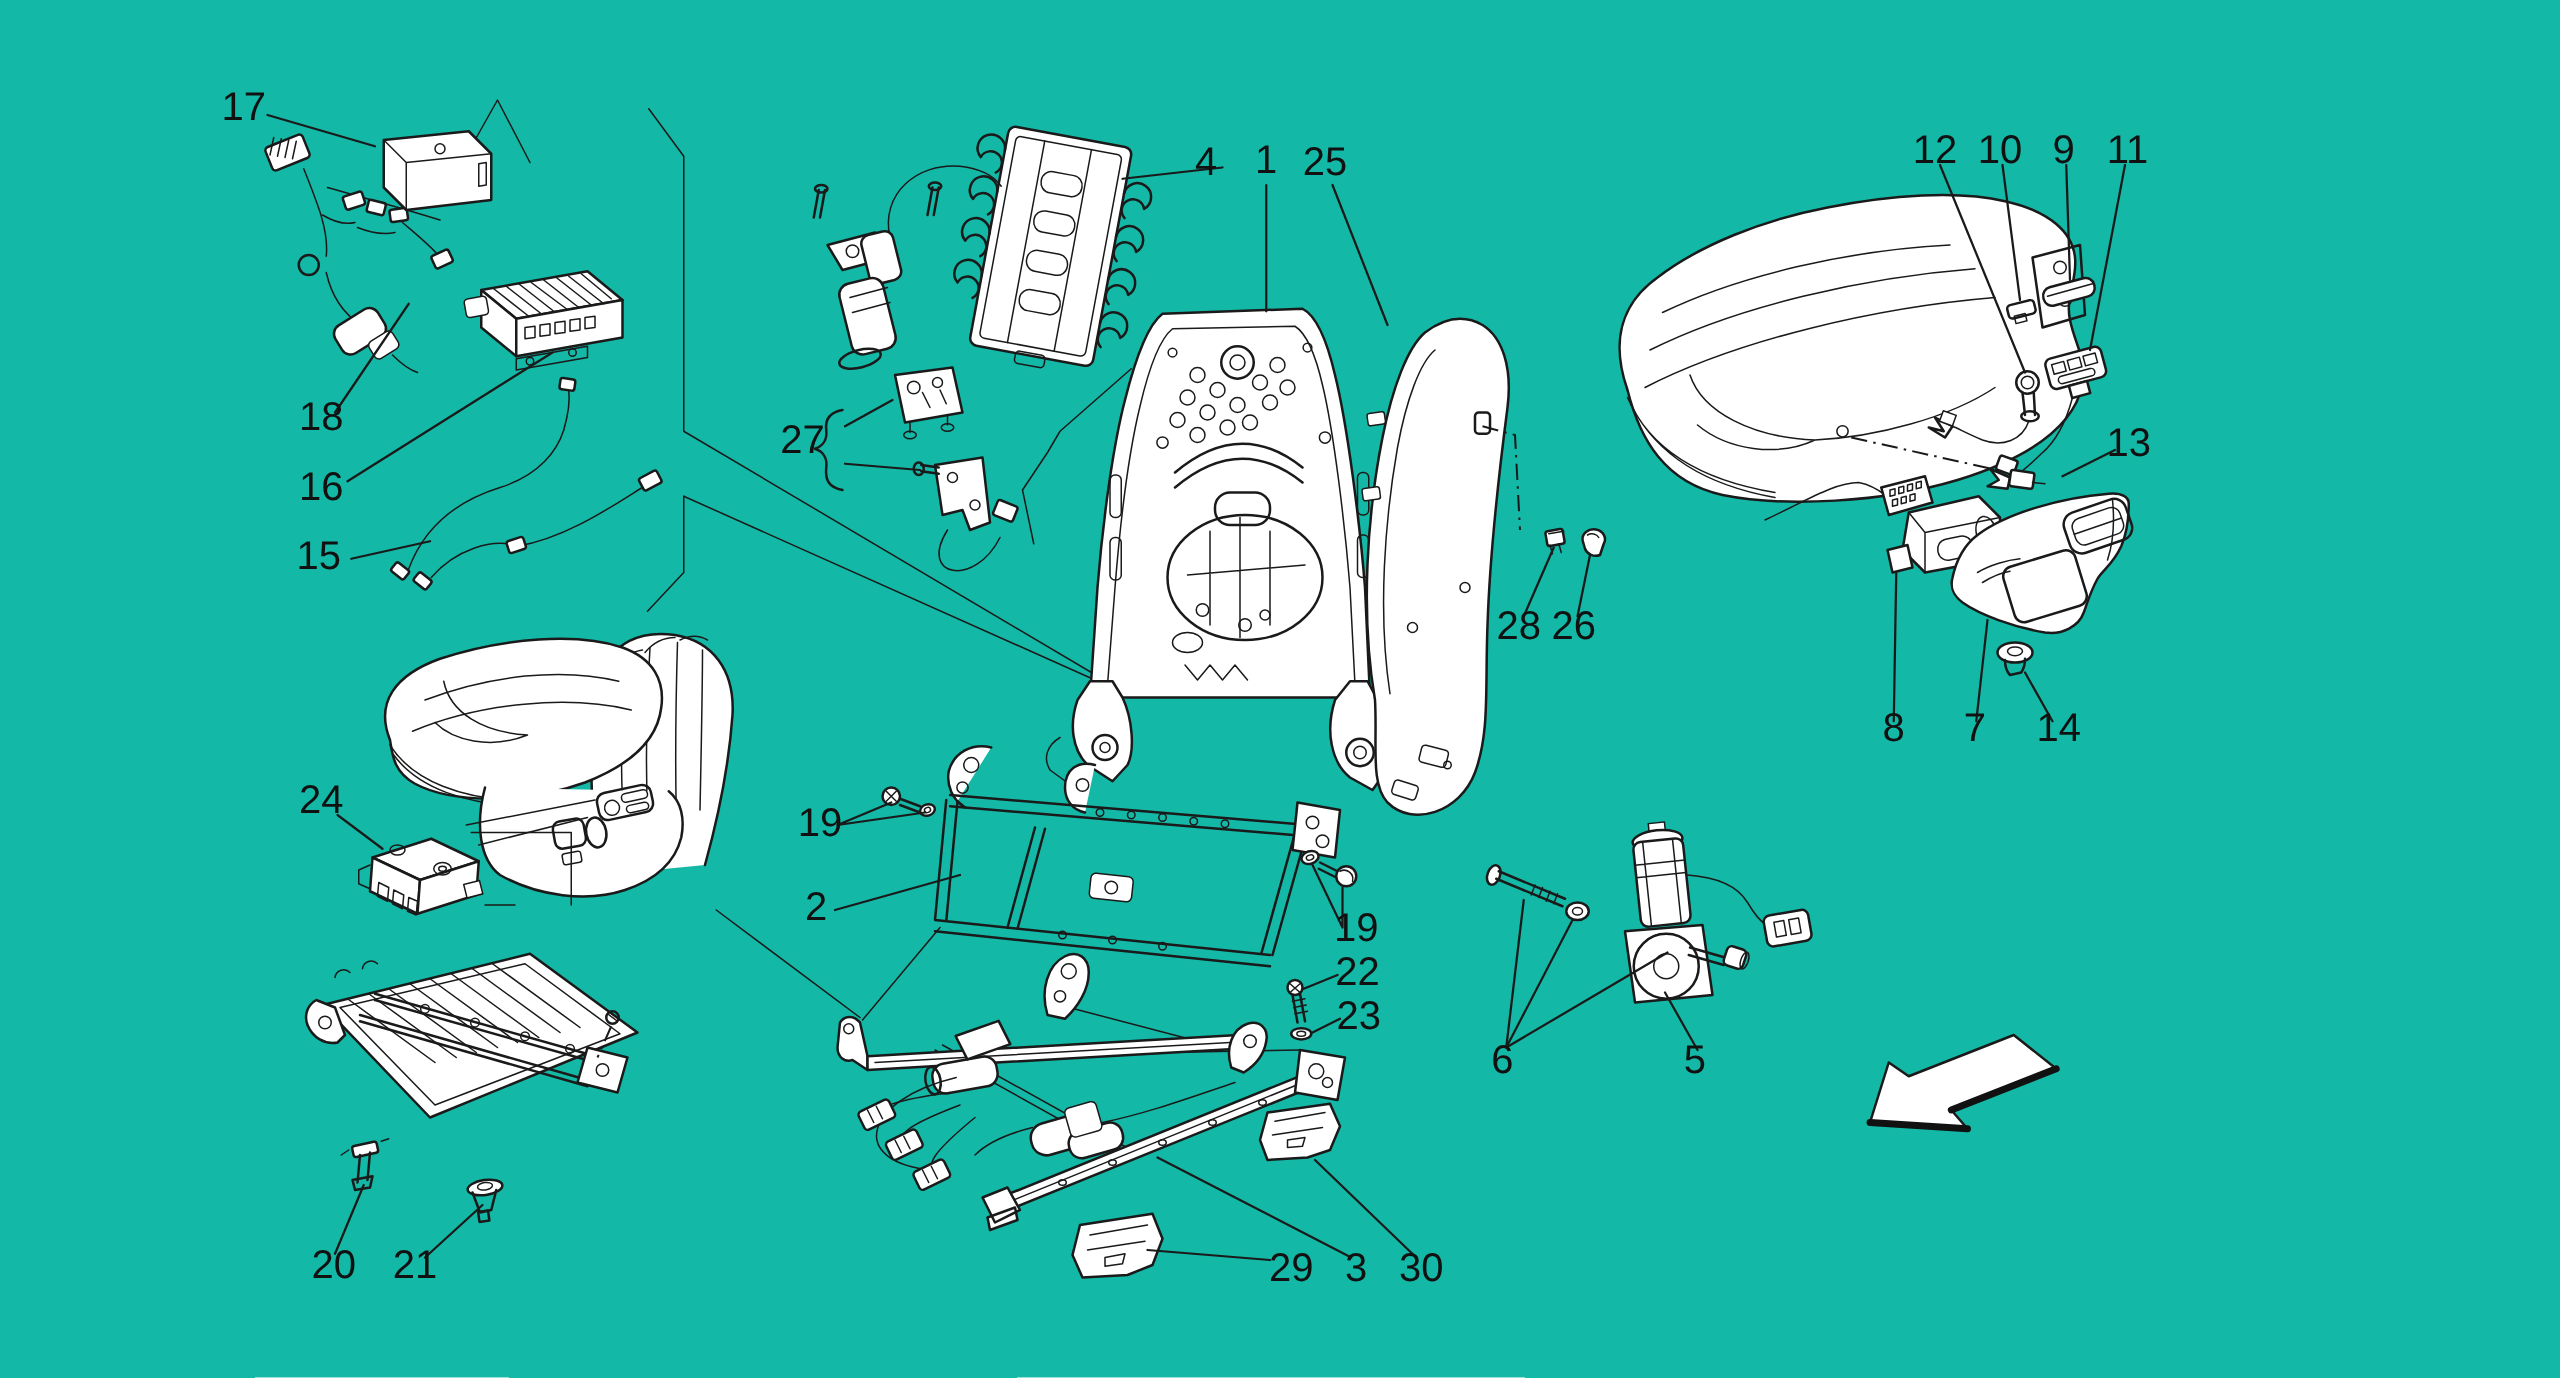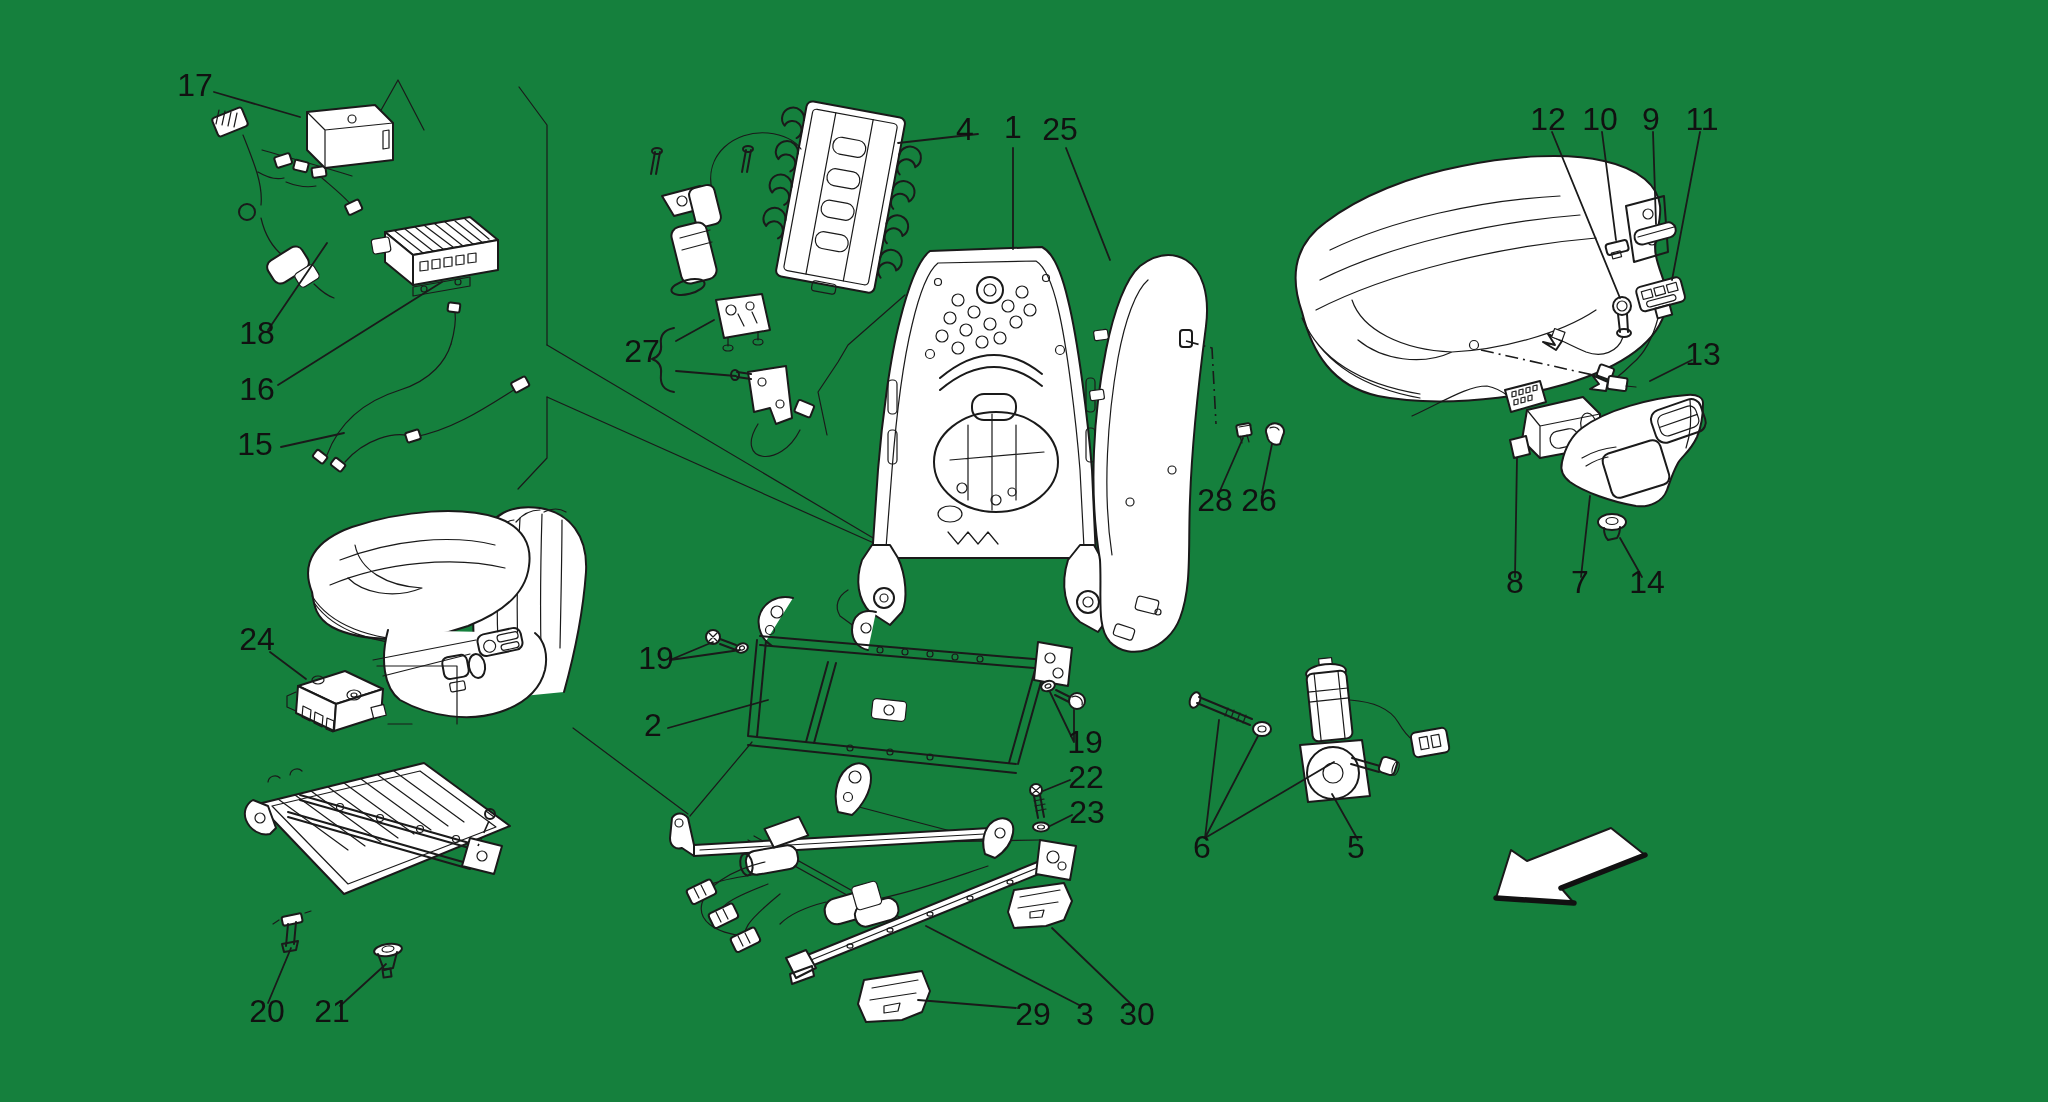--- a/index.html
+++ b/index.html
@@ -1,16 +1,16 @@
 <!DOCTYPE html>
 <html><head>
 <meta charset="utf-8">
 <style>
   html,body{margin:0;padding:0;background:#fff;}
-  #stage{position:relative;width:2048px;height:1102px;background:#15803d;overflow:hidden;
+  #stage{position:relative;width:2048px;height:1102px;background:#14b8a6;overflow:hidden;
          font-family:"Liberation Sans",sans-serif;}
   svg{position:absolute;left:0;top:0;}
   .ln{stroke:#1a1a1a;fill:none;stroke-width:2;stroke-linecap:round;stroke-linejoin:round;}
   .thin{stroke:#1a1a1a;fill:none;stroke-width:1.2;stroke-linecap:round;stroke-linejoin:round;}
   .wfill{fill:#ffffff;}
   .leader{stroke:#1a1a1a;fill:none;stroke-width:1.8;stroke-linecap:round;}
   .dashdot{stroke:#1a1a1a;fill:none;stroke-width:1.6;stroke-dasharray:13 5 2 5;}
   .callout{font-family:"Liberation Sans",sans-serif;font-size:32px;fill:#111;text-anchor:middle;}
   .thick{stroke:#111;stroke-width:5.5;fill:none;stroke-linecap:round;}
 </style>

